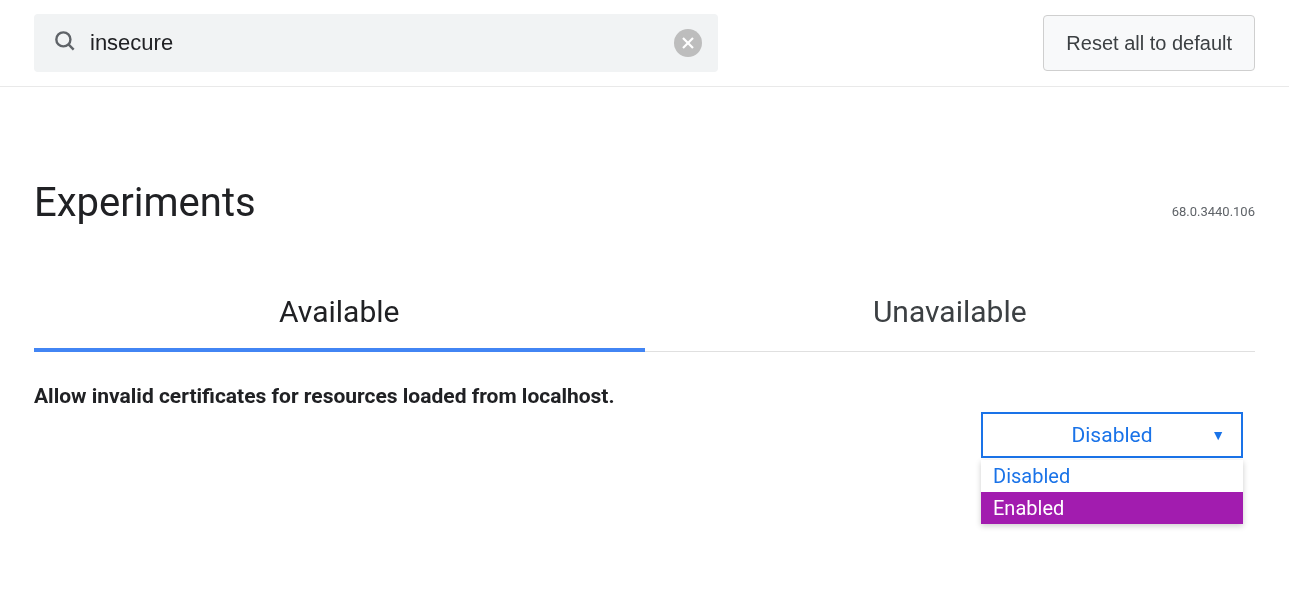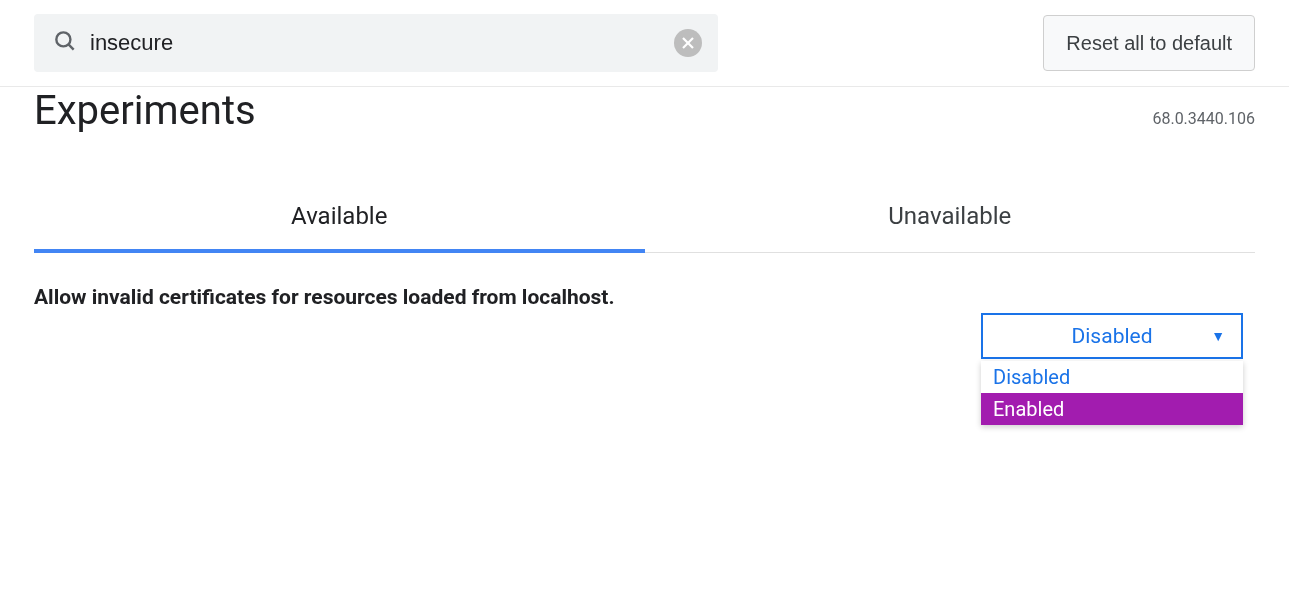--- a/index.html
+++ b/index.html
@@ -69,39 +69,40 @@
       color: #3c4043;
       cursor: pointer;
     }
     .content {
       padding: 0 34px;
     }
     .title-row {
       display: flex;
       align-items: baseline;
       justify-content: space-between;
+      margin-top: 92px;
     }
     .page-title {
       font-size: 40px;
       font-weight: 400;
       color: #202124;
     }
     .version {
-      font-size: 16px;
+      font-size: 13px;
       color: #5f6368;
     }
     .tabs {
       display: flex;
       margin-top: 68px;
       border-bottom: 1px solid #e0e0e0;
     }
     .tab {
       flex: 1;
       text-align: center;
-      font-size: 24px;
+      font-size: 30px;
       color: #3c4043;
       padding-bottom: 22px;
       cursor: pointer;
       position: relative;
     }
     .tab.active {
       color: #202124;
     }
     .tab.active::after {
       content: "";

